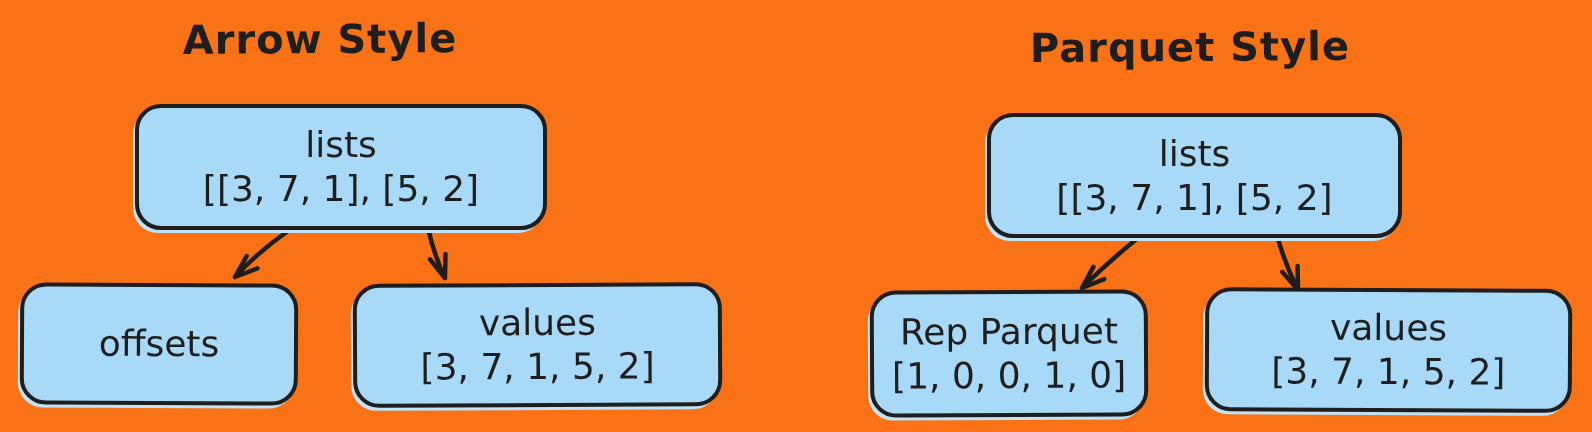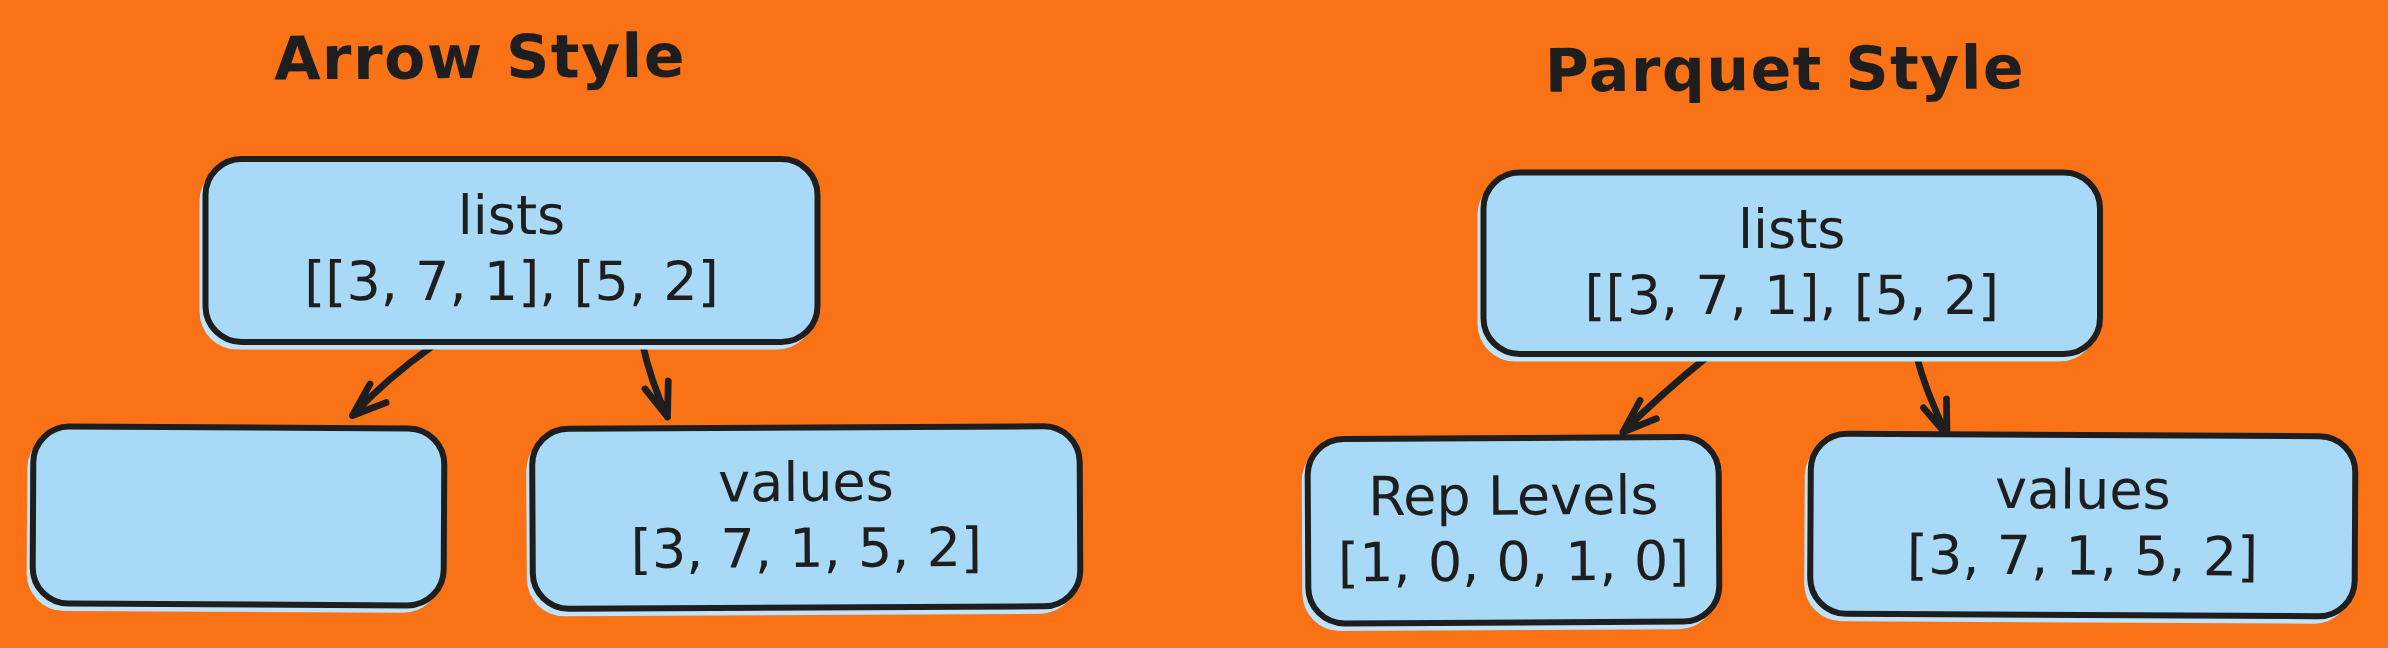--- a/index.html
+++ b/index.html
@@ -78,36 +78,37 @@
   </svg>
 
   <div class="title" style="left:155px; top:16px; width:330px;">Arrow Style</div>
 
   <div class="node" style="left:135px; top:104px; width:412px; height:126px;">
     <div class="label">lists</div>
     <div class="value">[[3, 7, 1], [5, 2]</div>
   </div>
 
   <div class="node tilt-a" style="left:20px; top:283px; width:278px; height:122px;">
+    <div class="label">offsets</div>
   </div>
 
   <div class="node tilt-b" style="left:353px; top:283px; width:369px; height:124px;">
     <div class="label">values</div>
     <div class="value">[3, 7, 1, 5, 2]</div>
   </div>
 
   <div class="title" style="left:1015px; top:24px; width:350px;">Parquet Style</div>
 
   <div class="node" style="left:987px; top:113px; width:415px; height:125px;">
     <div class="label">lists</div>
     <div class="value">[[3, 7, 1], [5, 2]</div>
   </div>
 
   <div class="node tilt-b" style="left:870px; top:290px; width:278px; height:127px;">
-    <div class="label">Rep Levels</div>
+    <div class="label">Rep Parquet</div>
     <div class="value">[1, 0, 0, 1, 0]</div>
   </div>
 
   <div class="node tilt-a" style="left:1205px; top:288px; width:367px; height:124px;">
     <div class="label">values</div>
     <div class="value">[3, 7, 1, 5, 2]</div>
   </div>
 
 </div>
 

